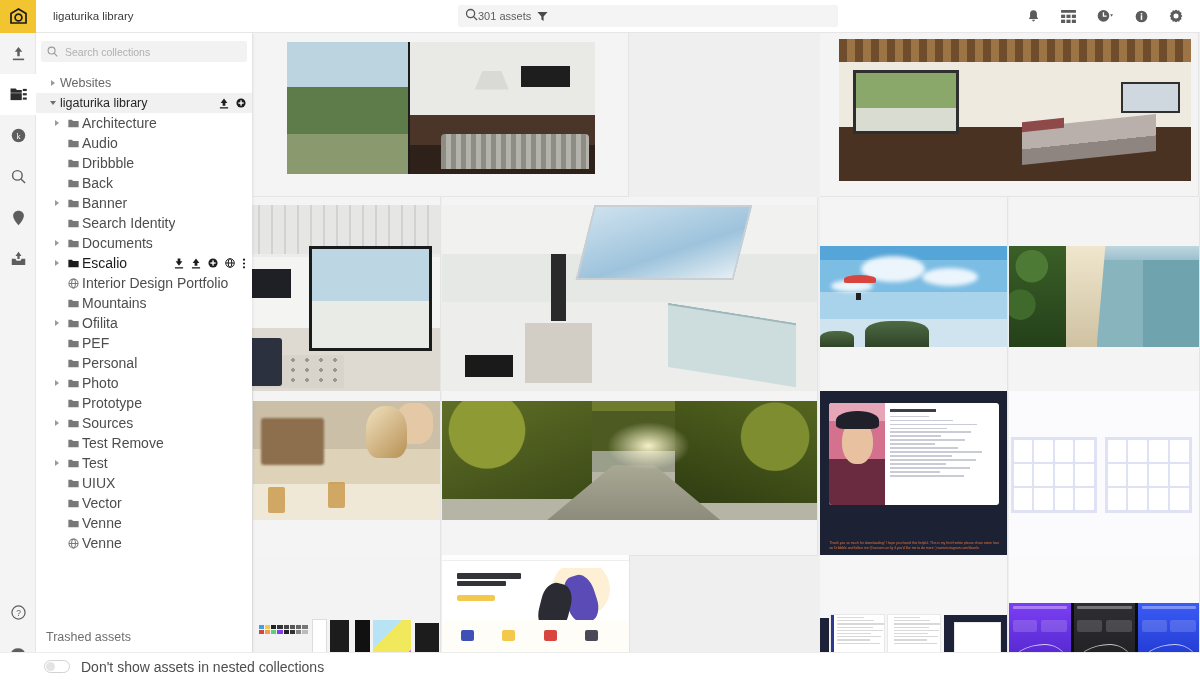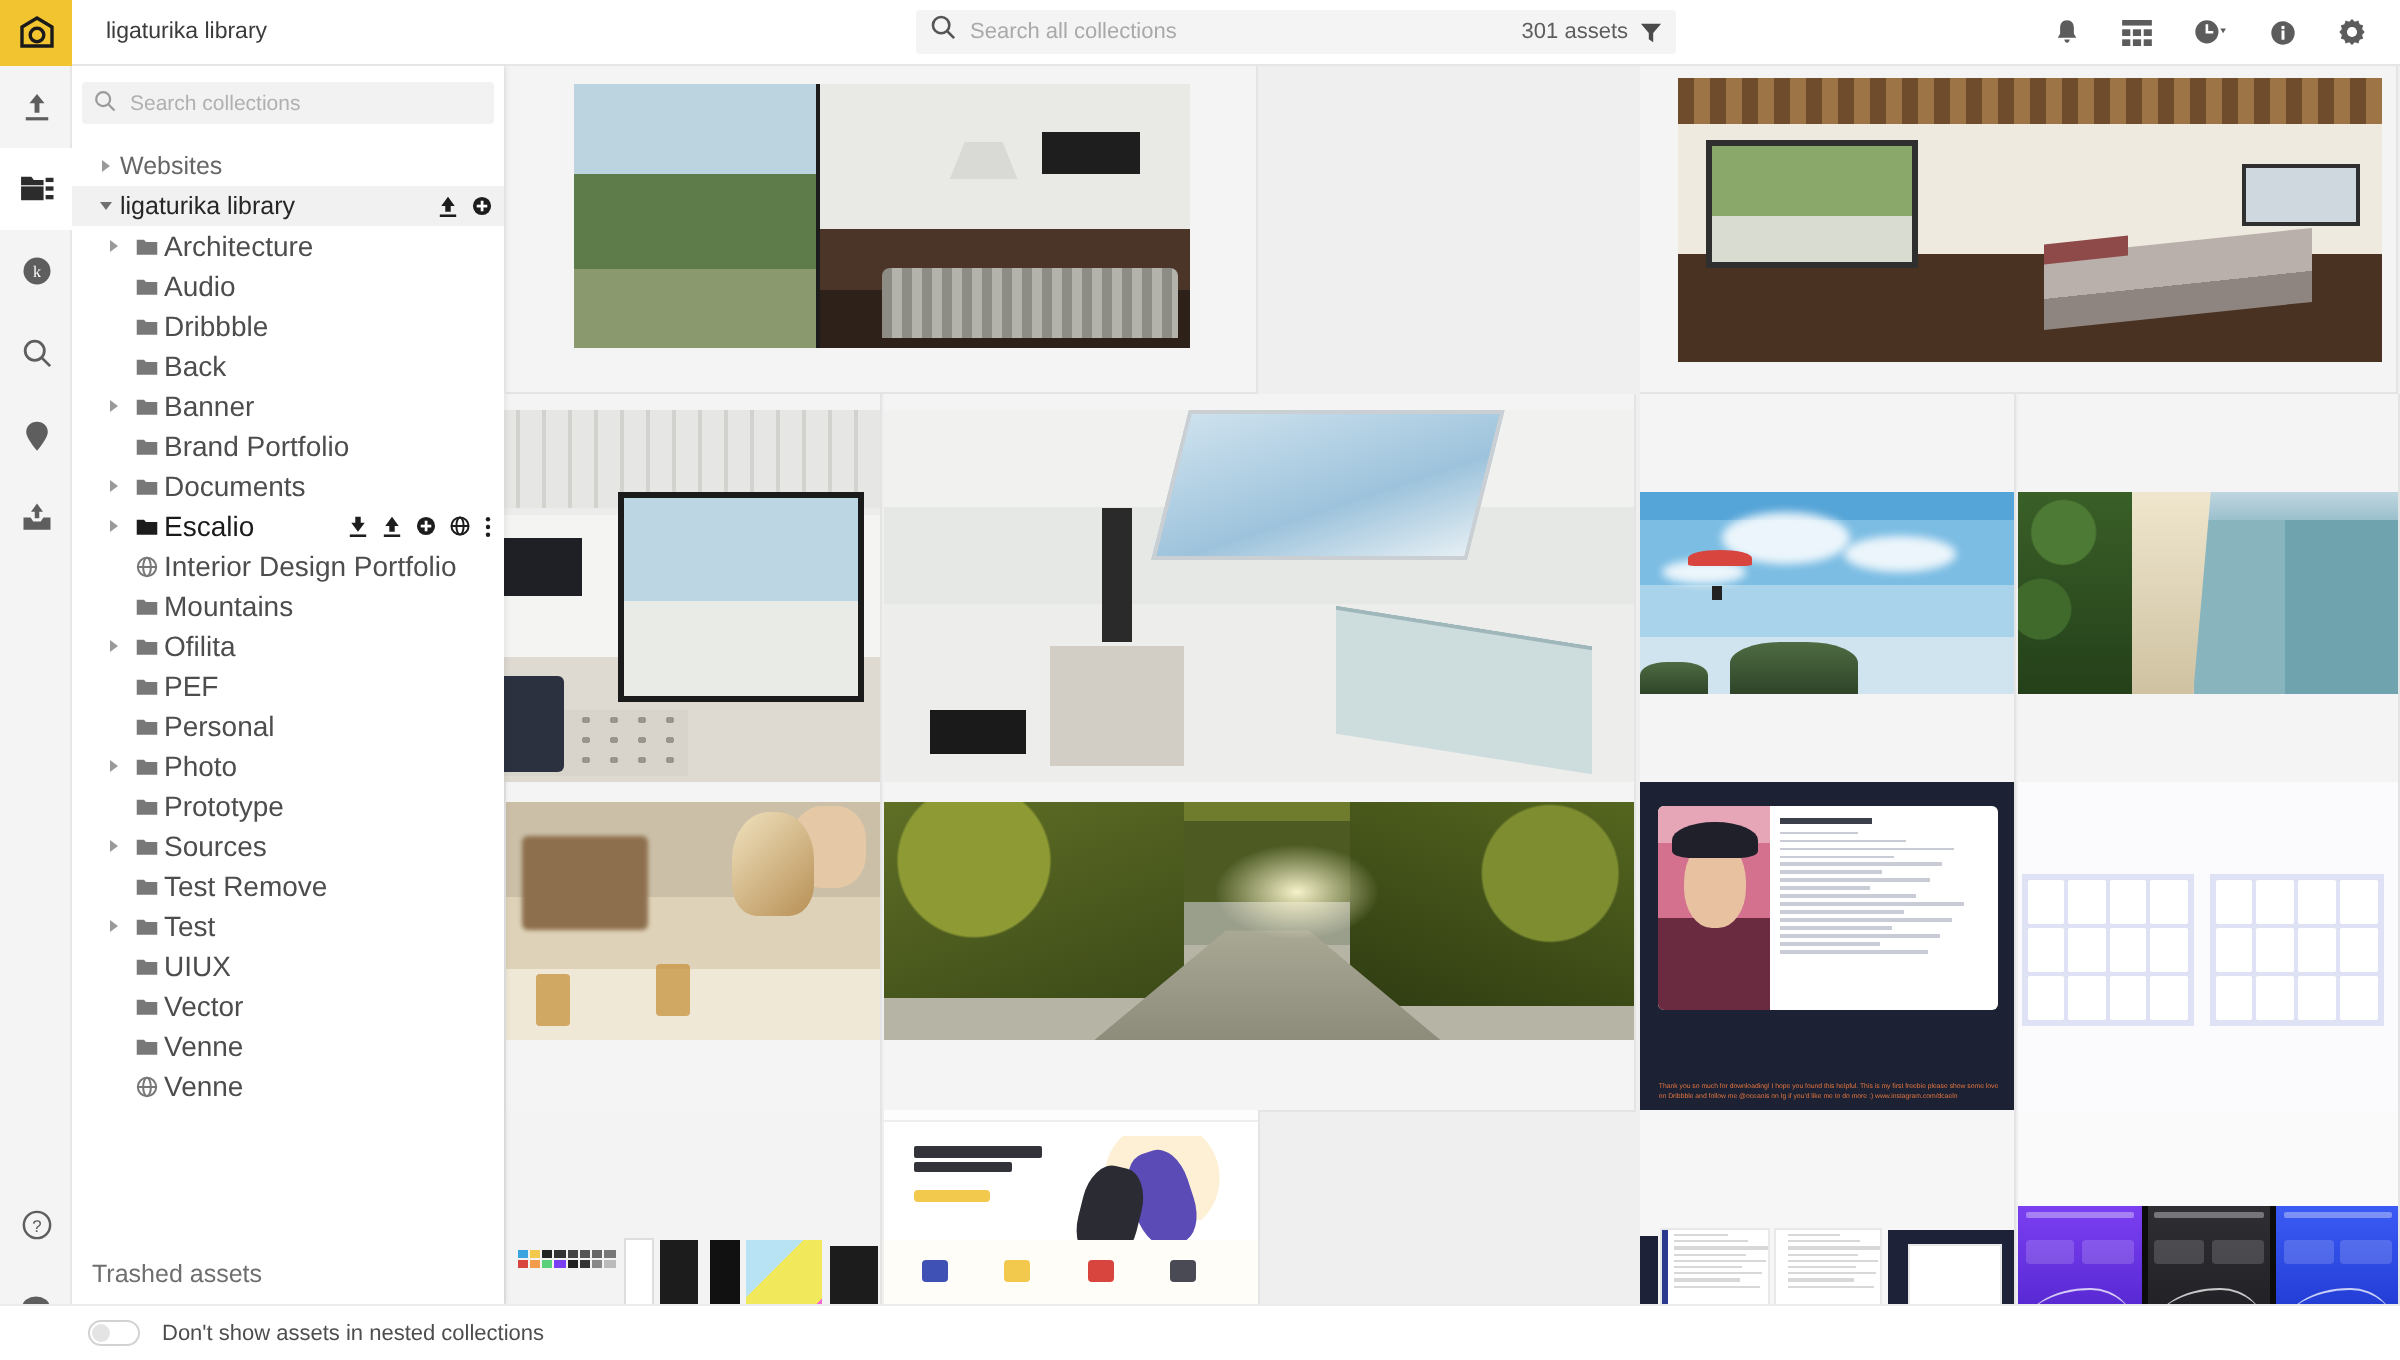--- a/index.html
+++ b/index.html
@@ -95,21 +95,21 @@
     align-items: center; padding-left: 44px; z-index: 36;
   }
   .toggle {
     width: 26px; height: 13px; border-radius: 7px; background: #fff;
     border: 1px solid #d2d2d2; position: relative; flex: none; cursor: pointer;
   }
   .toggle::after {
     content: ''; position: absolute; left: 1px; top: 1px; width: 9px; height: 9px;
     border-radius: 50%; background: #e4e4e4;
   }
-  #toggle-label { font-size: 11px; color: #4d4d4d; margin-left: 11px; }
+  #toggle-label { font-size: 14px; color: #4d4d4d; margin-left: 11px; }
 
   
   #grid {
     position: absolute; top: 33px; left: 36px; width: 1164px; height: 647px;
     background: #efefef; z-index: 10;
   }
   .cell {
     position: absolute; background: #f4f4f4;
     border-right: 1px solid #e4e4e4; border-bottom: 1px solid #e4e4e4;
     overflow: hidden; display: flex; align-items: center; justify-content: center;
@@ -308,21 +308,20 @@
     </span>
   </div>
   <div id="lib-title">ligaturika library</div>
   <div id="search-all">
     <span>
       <svg width="13" height="13" viewBox="0 0 14 14">
           <circle cx="6" cy="6" r="4.4" fill="none" stroke="#555" stroke-width="1.4"></circle>
           <line x1="9.3" y1="9.3" x2="13" y2="13" stroke="#555" stroke-width="1.4"></line>
         </svg>
     </span>
-    <span class="ph">Search all collections</span>
     <span id="asset-count">301 assets</span>
     <span id="filter-ico">
       <svg width="11" height="11" viewBox="0 0 12 12">
           <path d="M0.5 1 H11.5 L7.2 6 V11 L4.8 9.4 V6 Z" fill="#4a4a4a"></path>
         </svg>
     </span>
   </div>
   <div id="topbar-right">
     <span class="tb-ic">
       <svg width="13" height="14" viewBox="0 0 14 15">
@@ -764,21 +763,21 @@
         </span>
         <span class="lbl">Banner</span>
       </div>
       <div class="row lvl1">
         <span class="caret "></span>
         <span class="ic">
           <svg width="11" height="11" viewBox="0 0 12 12">
             <path d="M0.4 2 H4.4 L5.4 3.3 H11.6 V10.2 H0.4 Z" fill="#787878"></path>
           </svg>
         </span>
-        <span class="lbl">Brand Portfolio</span>
+        <span class="lbl">Search Identity</span>
       </div>
       <div class="row lvl1">
         <span class="caret closed">
           <i></i>
         </span>
         <span class="ic">
           <svg width="11" height="11" viewBox="0 0 12 12">
             <path d="M0.4 2 H4.4 L5.4 3.3 H11.6 V10.2 H0.4 Z" fill="#787878"></path>
           </svg>
         </span>

